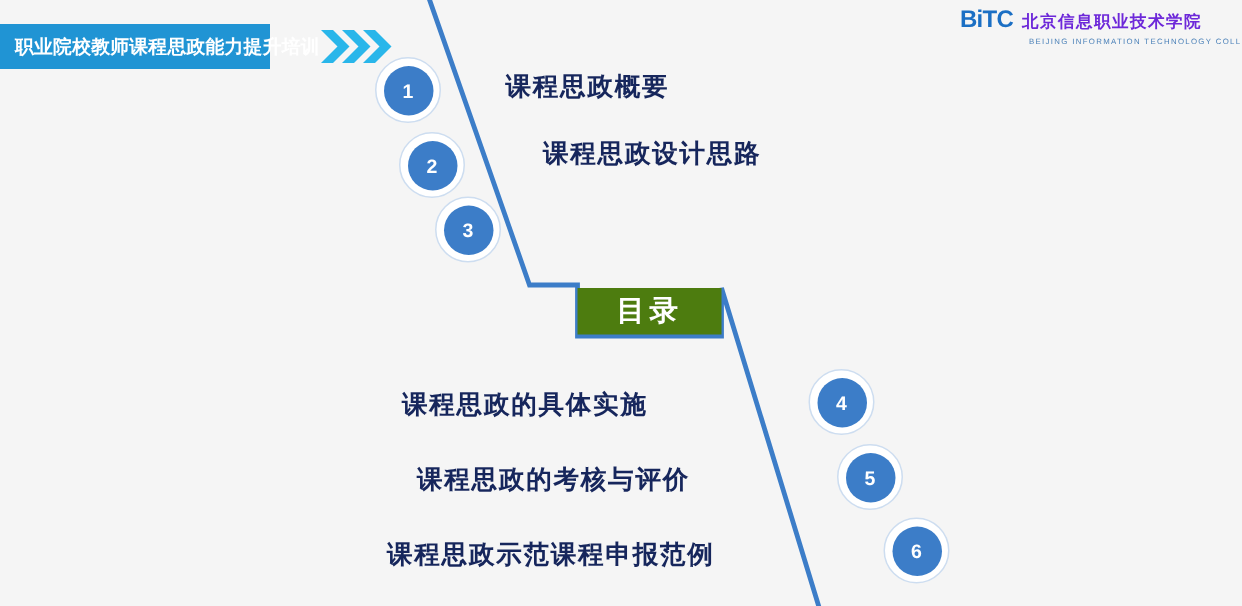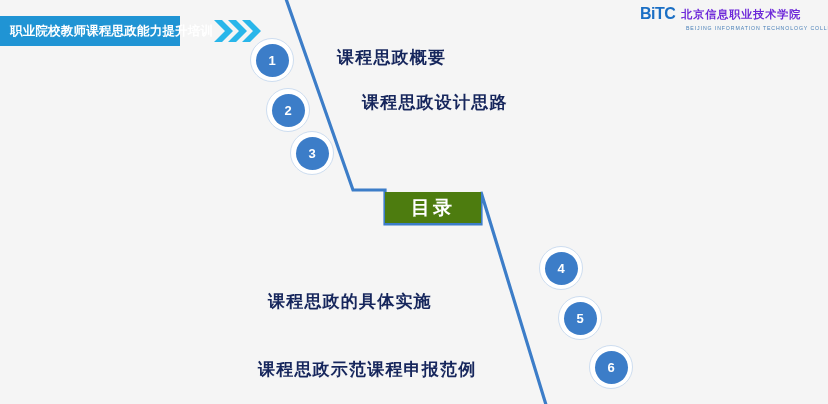--- a/index.html
+++ b/index.html
@@ -200,21 +200,22 @@
     <span class="inner">3</span>
   </div>
 
   <div class="item-text" style="left:337px; top:49px;">课程思政概要</div>
   <div class="item-text" style="left:362px; top:94px;">课程思政设计思路</div>
 
   <div class="toc-banner">
     <span class="toc-banner-text">目录</span>
   </div>
 
-  <div class="item-text" style="left:268px; top:261px;margin-top:32px;">课程思政的具体实施</div>
+  <div class="item-text" style="left:268px; top:261px;">课程思政的具体实施</div>
+  <div class="item-text" style="left:278px; top:311px;">课程思政的考核与评价</div>
   <div class="item-text" style="left:258px; top:361px;">课程思政示范课程申报范例</div>
 
   <div class="num-circle" style="left:539px; top:246px;">
     <span class="inner">4</span>
   </div>
   <div class="num-circle" style="left:558px; top:296px;">
     <span class="inner">5</span>
   </div>
   <div class="num-circle" style="left:589px; top:345px;">
     <span class="inner">6</span>

